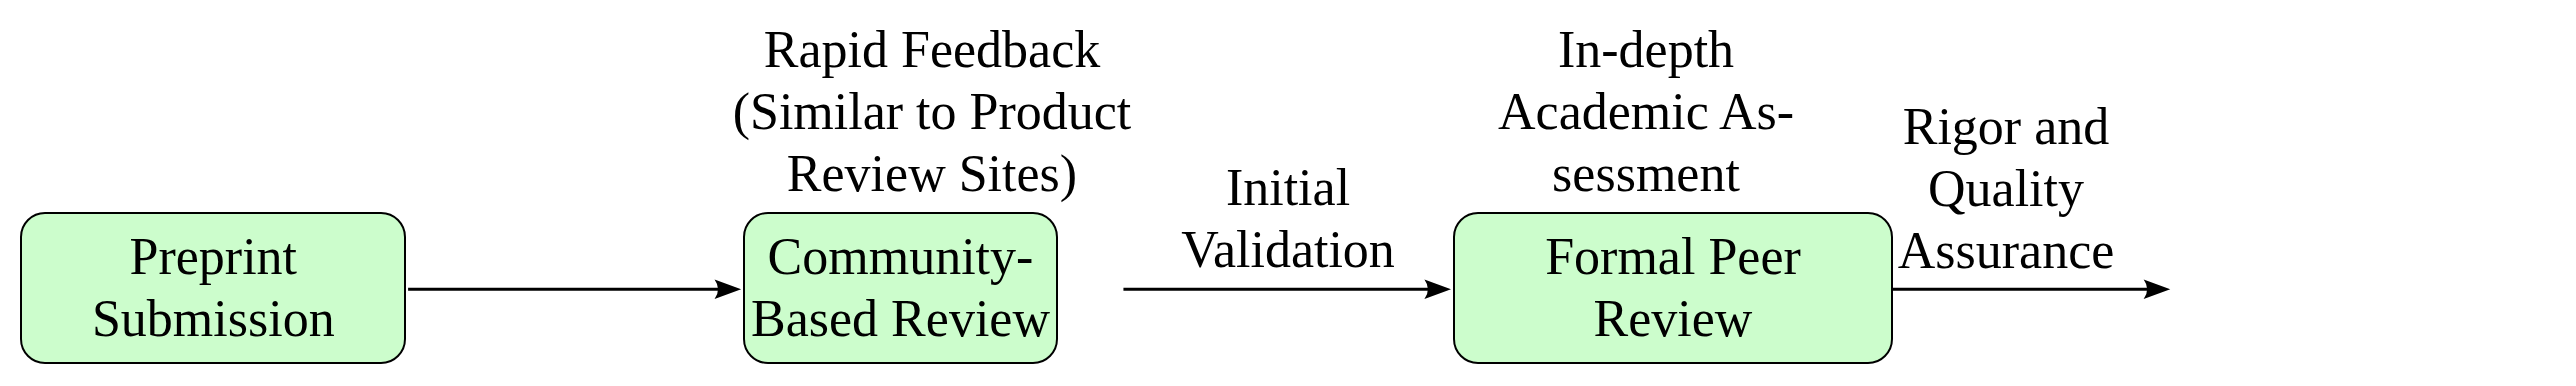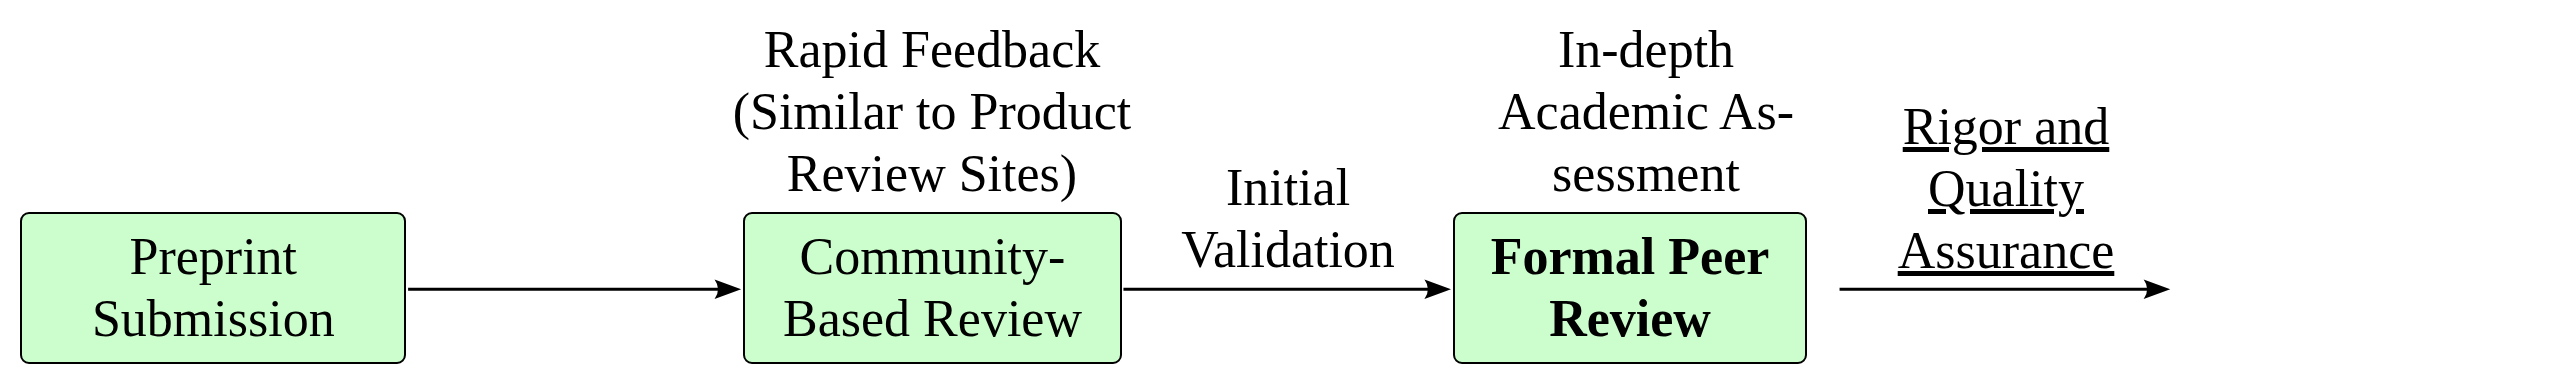--- a/index.html
+++ b/index.html
@@ -23,45 +23,45 @@
     width: 2576px;
     height: 387px;
   }
   .node {
     position: absolute;
     top: 212px;
     height: 152px;
     box-sizing: border-box;
     background: #ccfdcc;
     border: 2.7px solid #000000;
-    border-radius: 9px;
+    border-radius: 25px;
     display: flex;
     align-items: center;
     justify-content: center;
     text-align: center;
     font-size: 52px;
     line-height: 62px;
     white-space: pre-line;
   }
   .node-1 { left: 20.3px;   width: 386px; }
-  .node-2 { left: 743px;  width: 379px; }
-  .node-3 { left: 1453px; width: 354px; font-weight: bold; }
+  .node-2 { left: 743px;  width: 315px; }
+  .node-3 { left: 1453px; width: 440px; }
   .node-4 { left: 2172px; width: 381px; }
   .annotation {
     position: absolute;
     transform: translateX(-50%);
     text-align: center;
     font-size: 52px;
     line-height: 62px;
     white-space: pre-line;
   }
   .annotation-1 { left: 932px; bottom: 182px; }
   .annotation-2 { left: 1288px; bottom: 106px; }
   .annotation-3 { left: 1646px; bottom: 182px; text-align: center; }
-  .annotation-4 { left: 2006px; bottom: 105px; text-decoration: underline; }
+  .annotation-4 { left: 2006px; bottom: 105px; }
 </style>
 </head>
 <body>
 
 <div class="canvas">
 
   <svg class="arrows-layer" viewBox="0 0 3295 495" xmlns="http://www.w3.org/2000/svg">
     <g>
       <line x1="522" y1="370" x2="922" y2="370" stroke="#000000" stroke-width="4"></line>
       <path d="M 948,370 L 914,357.5 Q 923,370 914,382.5 Z" fill="#000000"></path>

